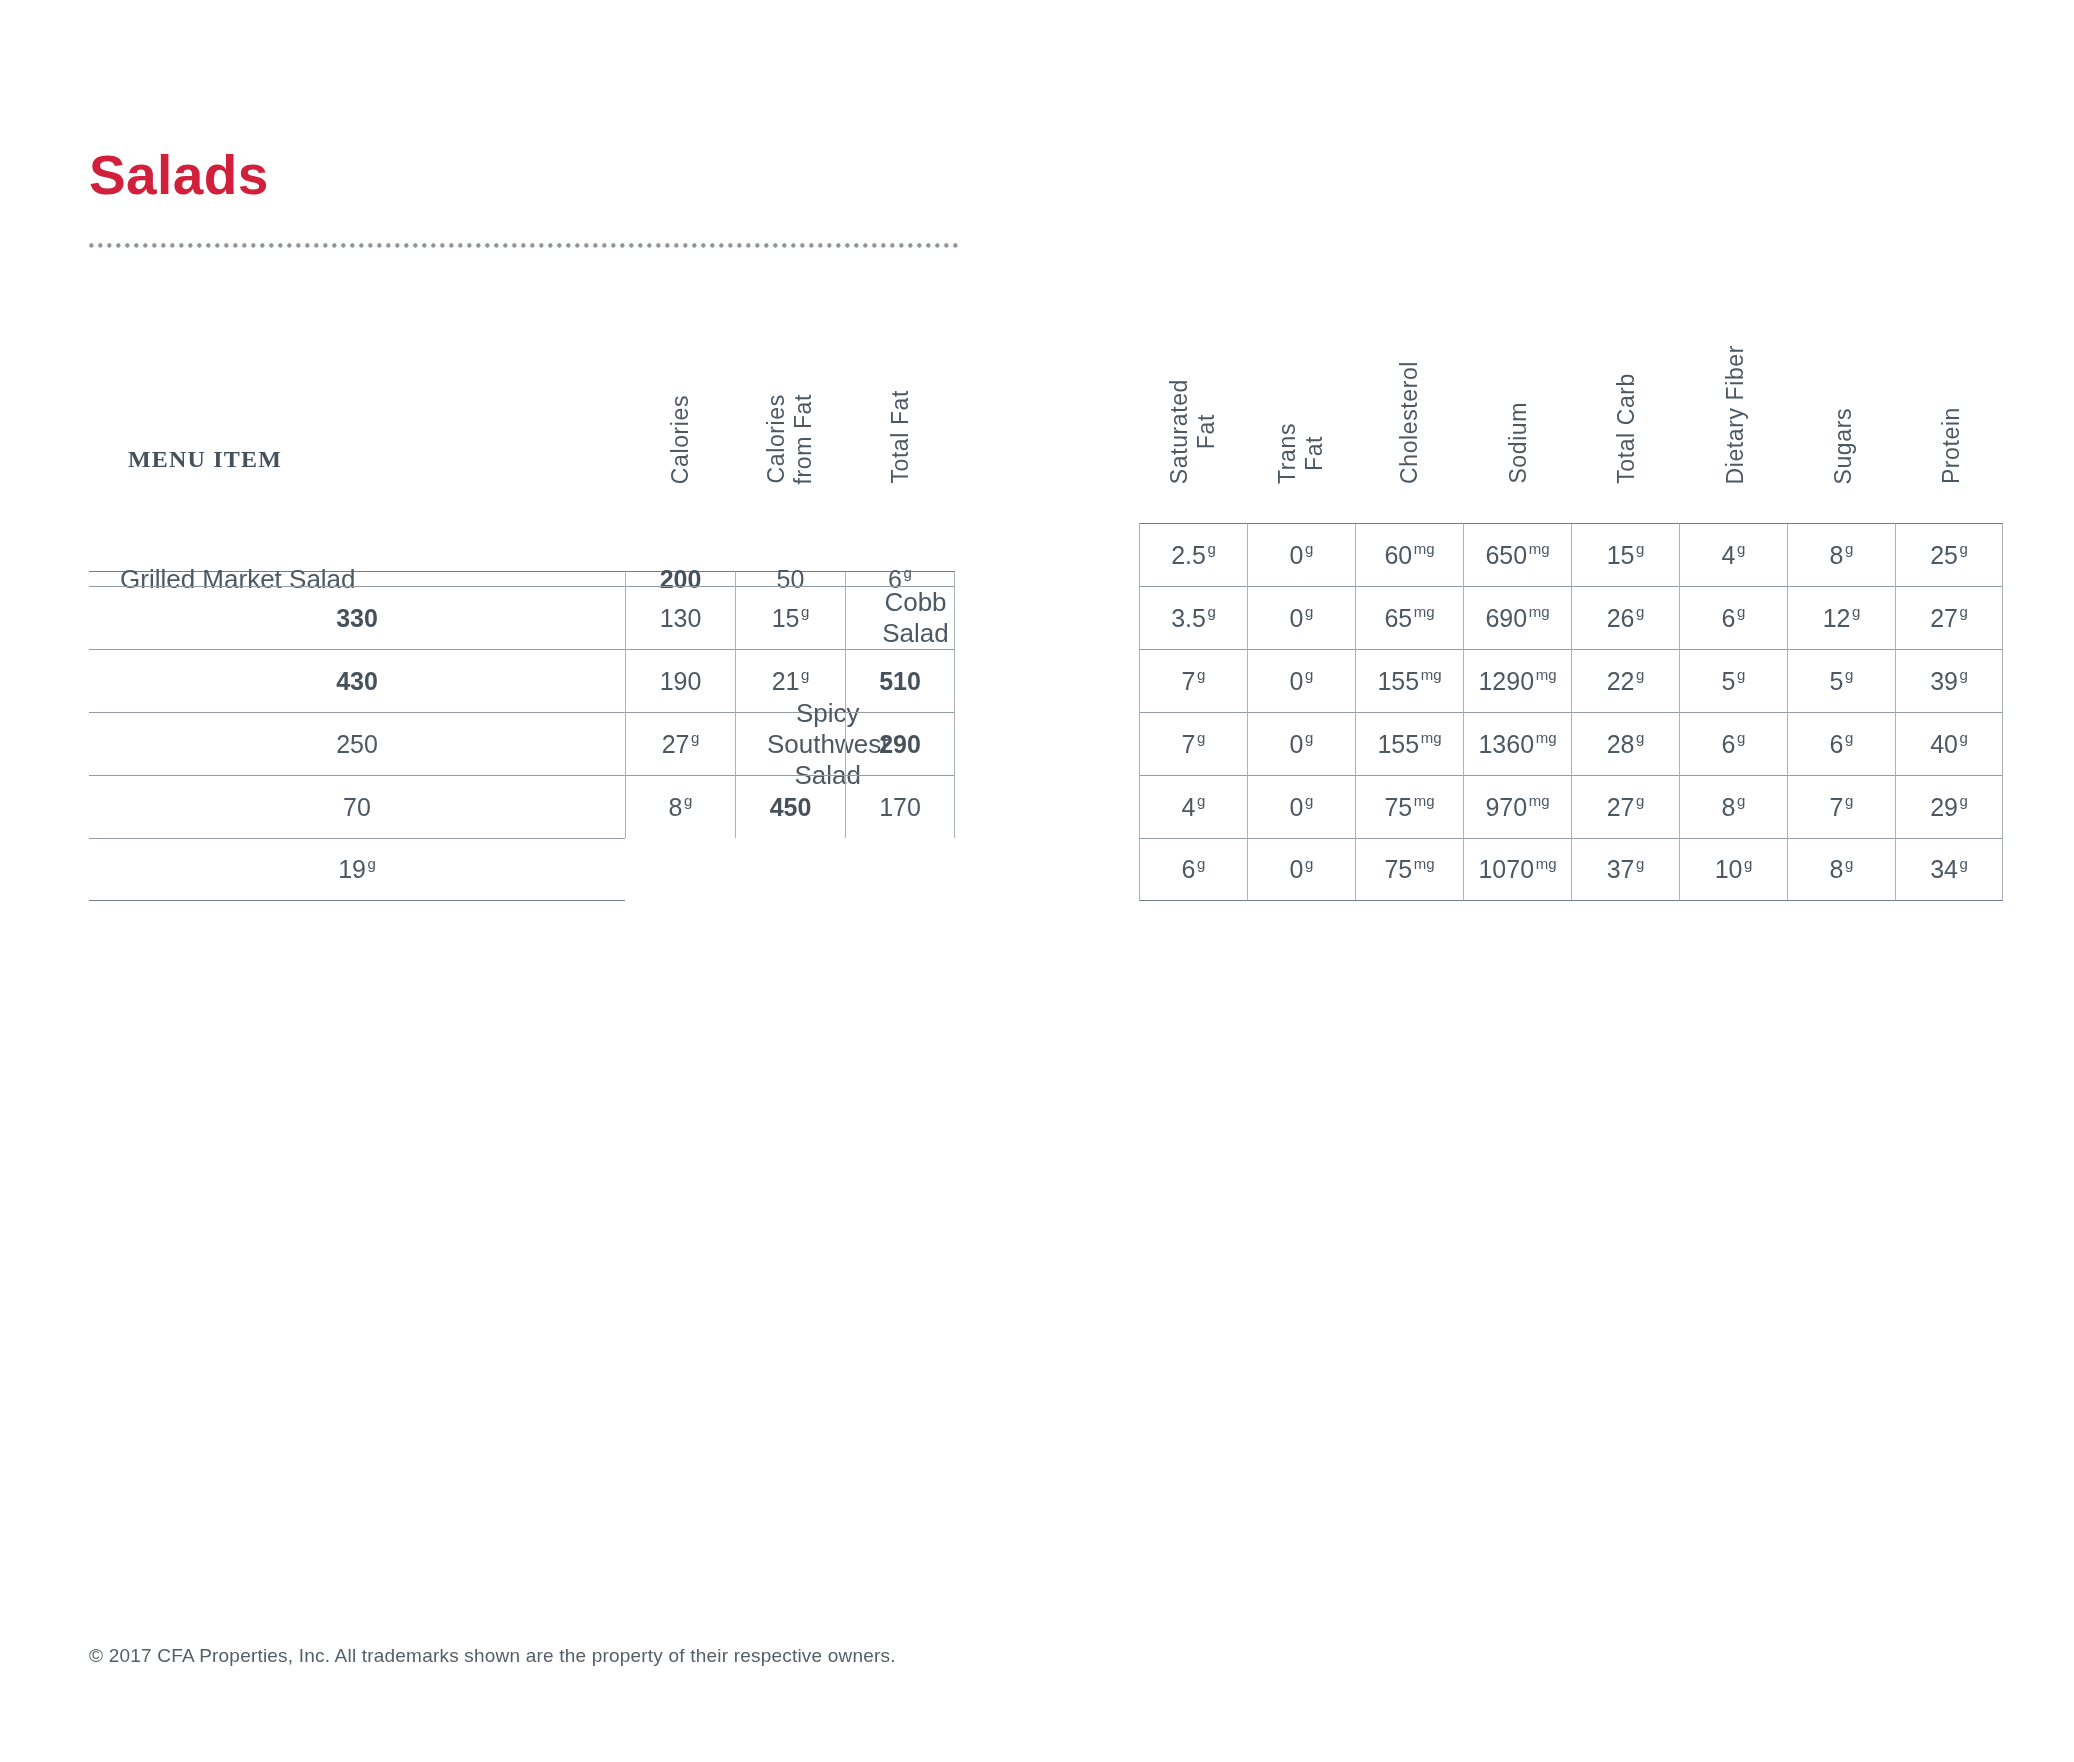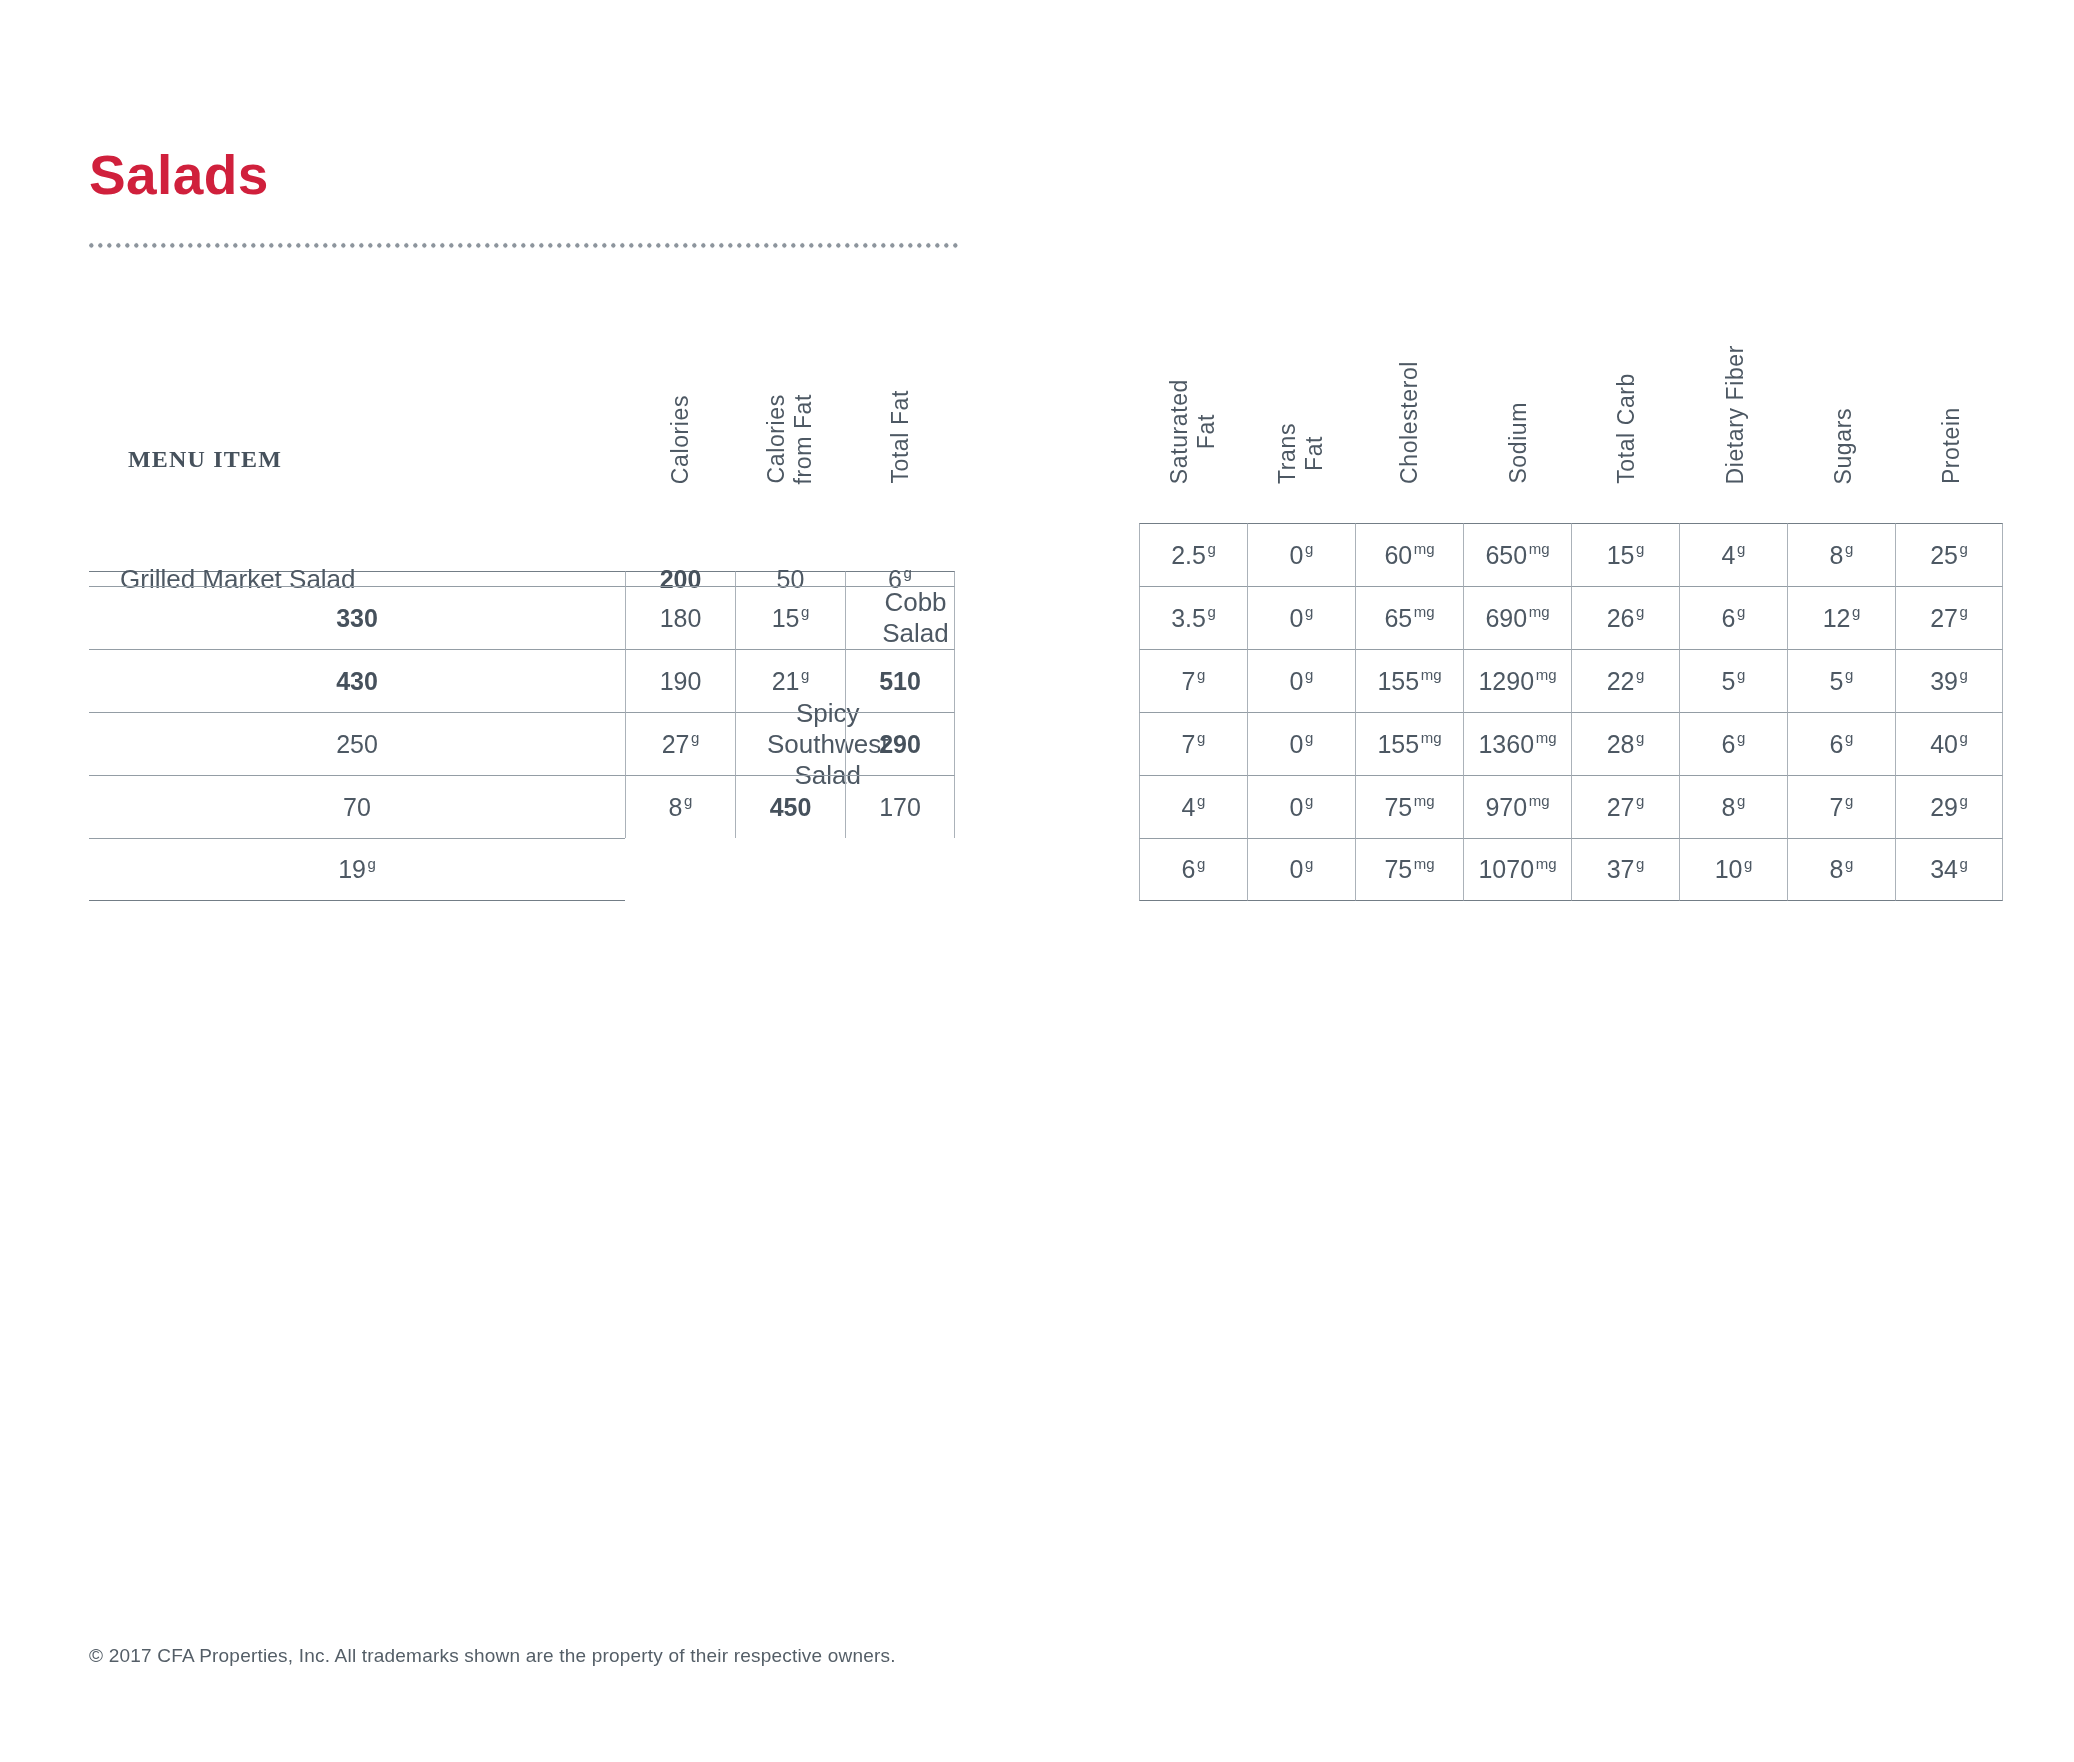--- a/index.html
+++ b/index.html
@@ -118,21 +118,21 @@
         <span>50</span>
       </div>
     <div class="cell num">
         <span><span>6</span><sup>g</sup></span>
       </div>
 
     <div class="cell num calories-bold">
         <span>330</span>
       </div>
     <div class="cell num">
-        <span>180</span>
+        <span>130</span>
       </div>
     <div class="cell num">
         <span><span>15</span><sup>g</sup></span>
       </div>
 
     <div class="cell name">
         <span>Cobb Salad</span>
       </div>
     <div class="cell num calories-bold">
         <span>430</span>

